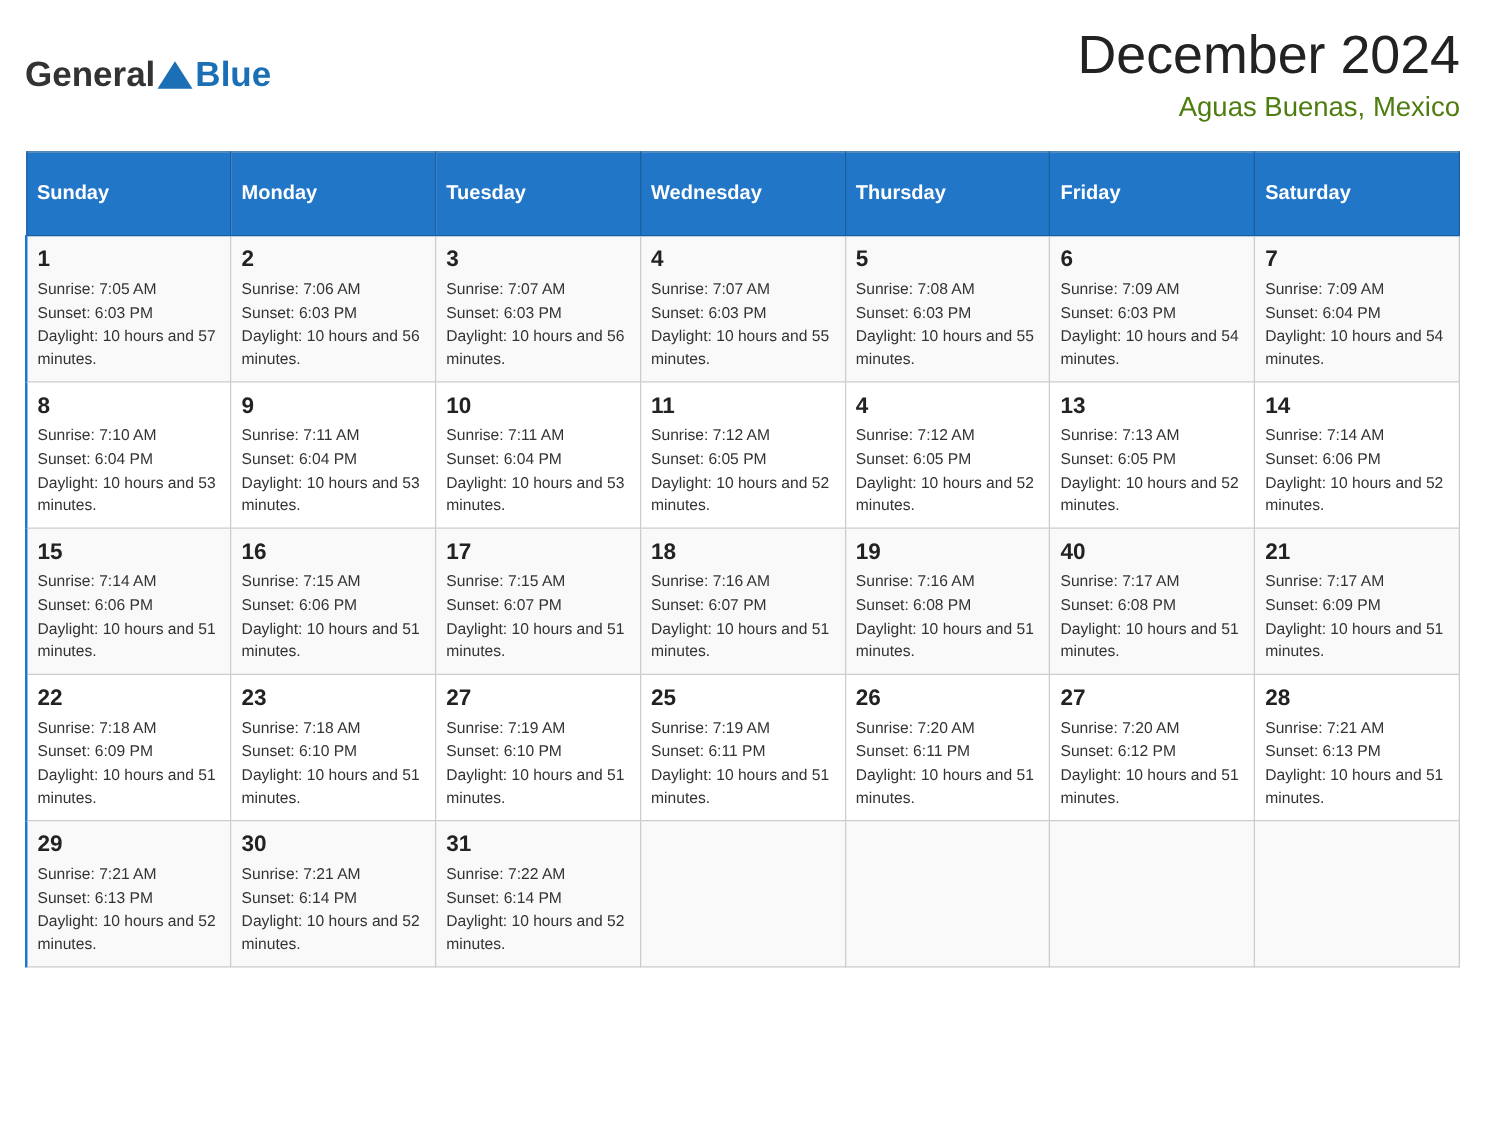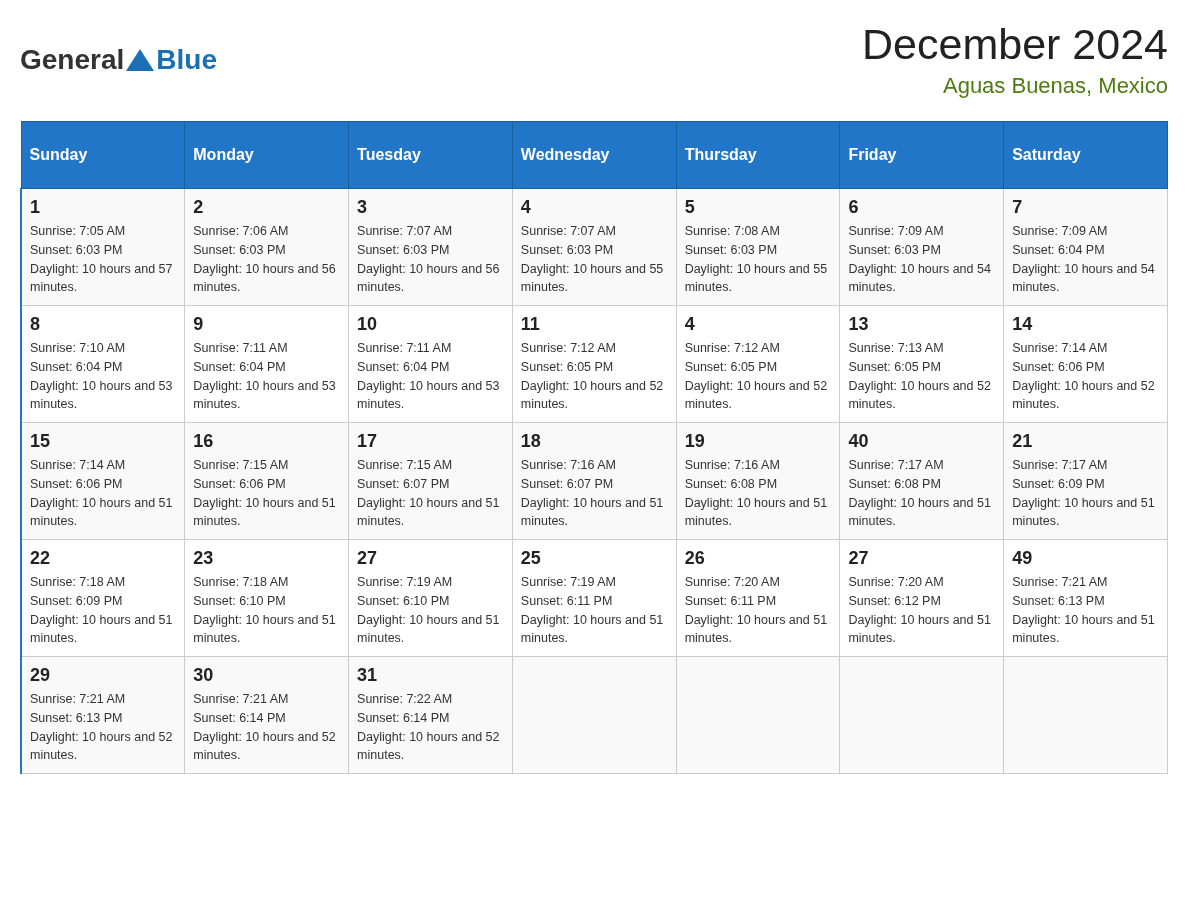--- a/index.html
+++ b/index.html
@@ -236,21 +236,21 @@
         </td>
         <td>
           <div class="day-number">26</div>
           <div class="day-info">Sunrise: 7:20 AM<br>Sunset: 6:11 PM<br>Daylight: 10 hours and 51 minutes.</div>
         </td>
         <td>
           <div class="day-number">27</div>
           <div class="day-info">Sunrise: 7:20 AM<br>Sunset: 6:12 PM<br>Daylight: 10 hours and 51 minutes.</div>
         </td>
         <td>
-          <div class="day-number">49</div>
+          <div class="day-number">28</div>
           <div class="day-info">Sunrise: 7:21 AM<br>Sunset: 6:13 PM<br>Daylight: 10 hours and 51 minutes.</div>
         </td>
       </tr>
       <tr>
         <td>
           <div class="day-number">29</div>
           <div class="day-info">Sunrise: 7:21 AM<br>Sunset: 6:13 PM<br>Daylight: 10 hours and 52 minutes.</div>
         </td>
         <td>
           <div class="day-number">30</div>

